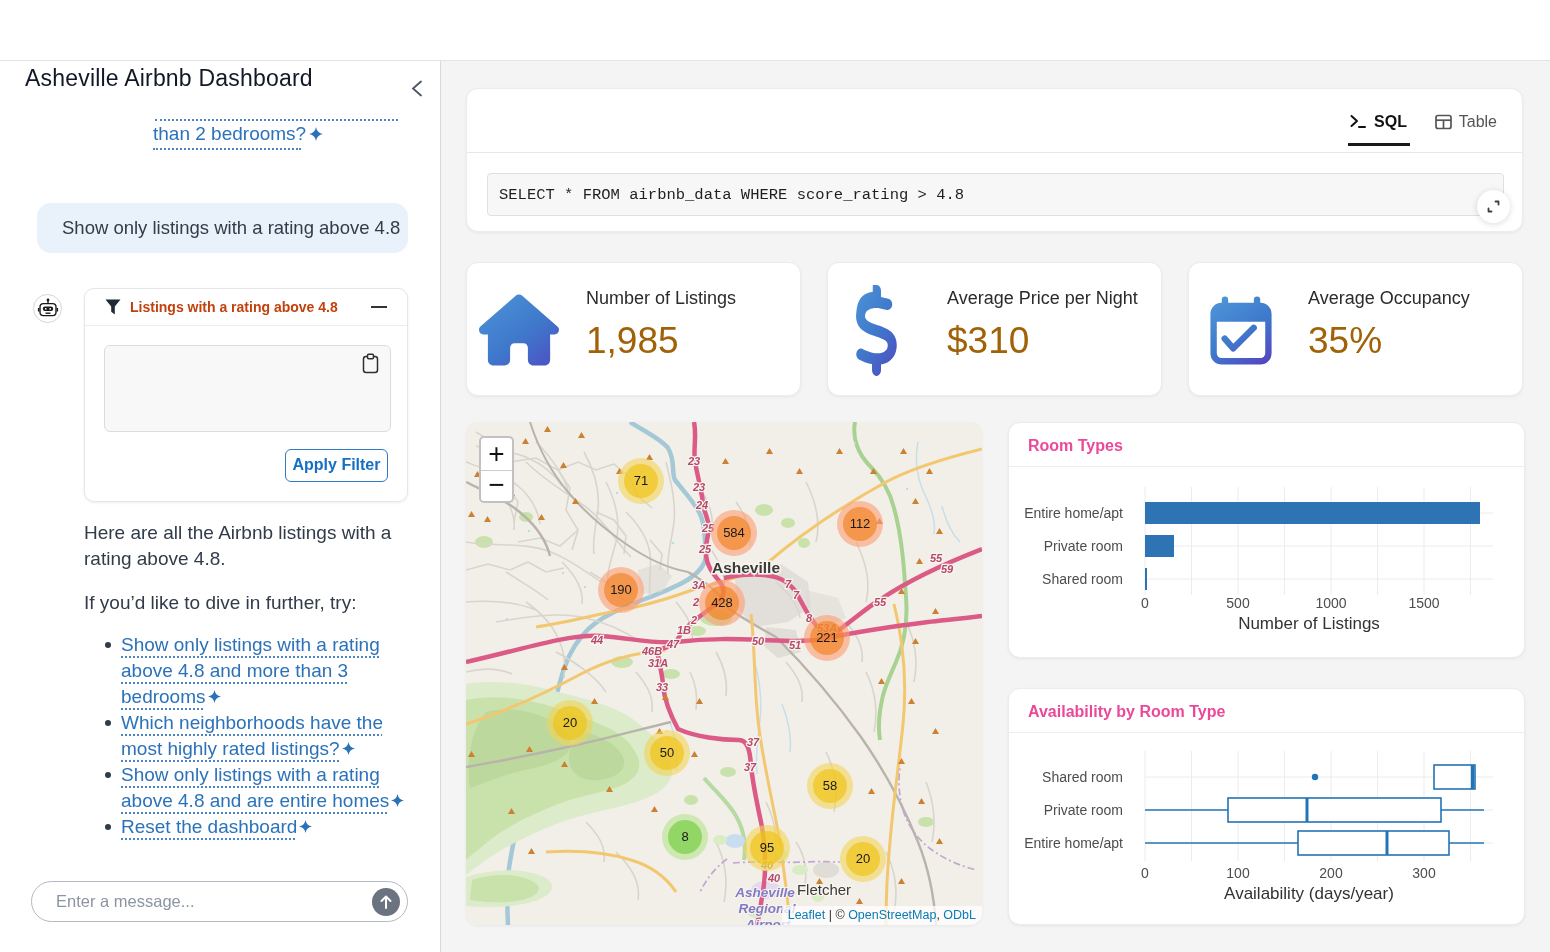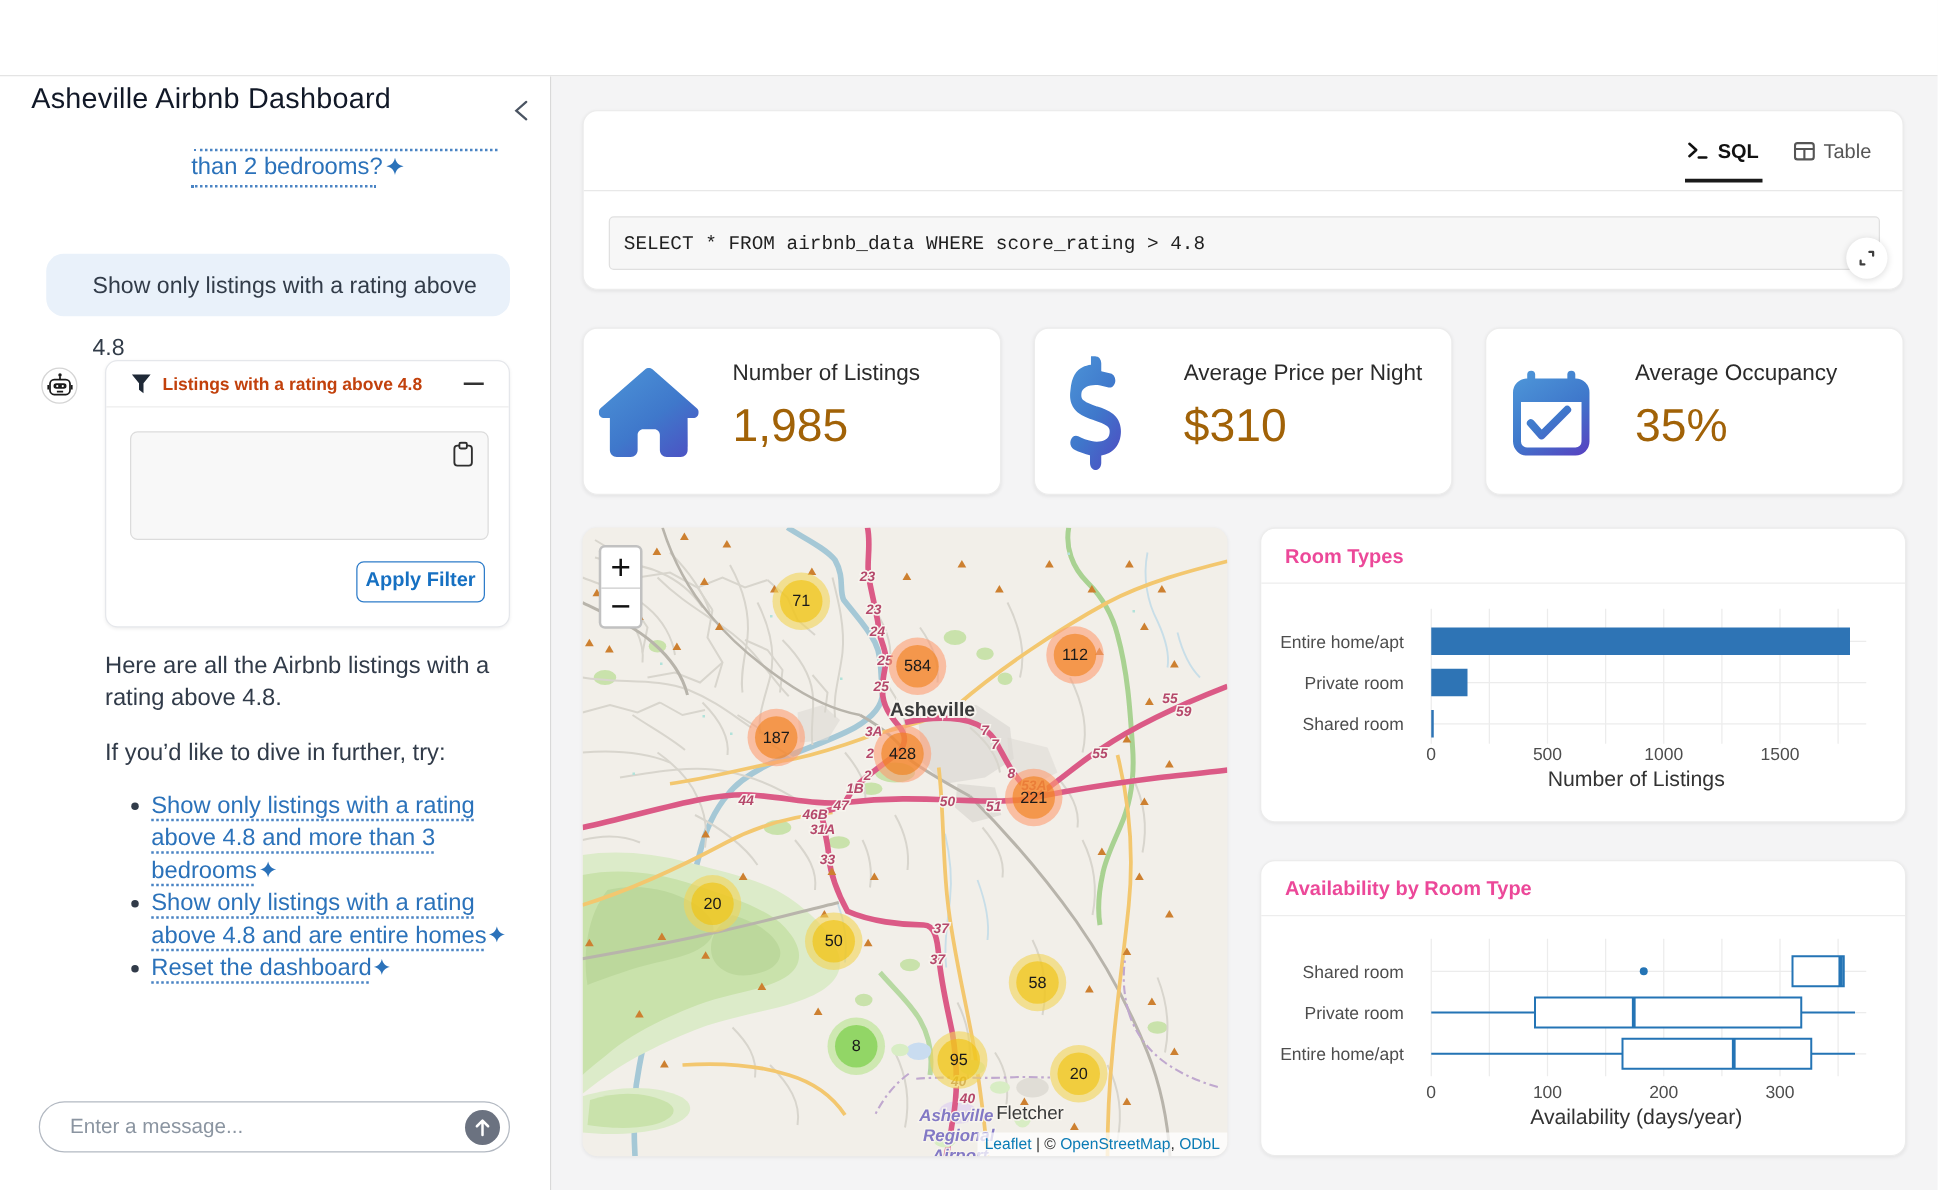--- a/index.html
+++ b/index.html
@@ -12,21 +12,21 @@
   #header h1 { position:absolute; left:25px; top:17px; font-size:23px; font-weight:400;
     color:#111827; letter-spacing:0.2px;margin-top:48px; }
   
   #sidebar { position:absolute; left:0; top:61px; width:441px; height:891px;
     background:#fff; border-right:1px solid #d9d9d9; z-index:4; }
   .link { color:#2b72ba; }
   .dotlink { color:#2b72ba; text-decoration:underline dotted; text-decoration-thickness:2px;
     text-underline-offset:5px; text-decoration-color:#4a84c4; }
   #bubble { position:absolute; left:37px; top:142px; width:371px; height:50px;
     background:#e9f1fa; border-radius:14px; font-size:18.5px; color:#323c49;
-    line-height:50px; padding-left:37px; }
+    line-height:50px; padding-left:25px; }
   #avatar { position:absolute; left:33px; top:233px; width:29px; height:29px;
     border-radius:50%; border:1px solid #d5d5d5; background:#fff; }
   #fcard { position:absolute; left:84px; top:227px; width:324px; height:214px;
     background:#fff; border:1px solid #e5e7eb; border-radius:10px;
     box-shadow:0 1px 3px rgba(0,0,0,0.07); }
   #fcard-head { position:absolute; left:0; top:0; width:100%; height:37px;
     border-bottom:1px solid #ededed; }
   #fcard-title { position:absolute; left:45px; top:10px; font-size:14px; font-weight:bold; color:#c2410c; }
   #fcard-code { position:absolute; left:19px; top:56px; width:287px; height:87px;
     background:#f8f8f8; border:1px solid #dcdcdc; border-radius:6px; }
@@ -143,20 +143,23 @@
     <div id="applybtn">Apply Filter</div>
   </div>
 
   <div class="msg" style="top:459px;">Here are all the Airbnb listings with a<br>rating above 4.8.</div>
   <div class="msg" style="top:529px;">If you’d like to dive in further, try:</div>
 
   <div id="list">
     <div class="li"><span class="dotlink">Show only listings with a rating<br>above 4.8 and more than 3<br>bedrooms</span><svg width="13" height="13" viewBox="0 0 14 14" style="margin-left:2px;">
           <path d="M7 0 C7.6 3.9 10.1 6.4 14 7 C10.1 7.6 7.6 10.1 7 14 C6.4 10.1 3.9 7.6 0 7 C3.9 6.4 6.4 3.9 7 0 Z" fill="#2b72ba"></path>
         </svg></div>
+    <div class="li"><span class="dotlink">Which neighborhoods have the<br>most highly rated listings?</span><svg width="13" height="13" viewBox="0 0 14 14" style="margin-left:2px;">
+          <path d="M7 0 C7.6 3.9 10.1 6.4 14 7 C10.1 7.6 7.6 10.1 7 14 C6.4 10.1 3.9 7.6 0 7 C3.9 6.4 6.4 3.9 7 0 Z" fill="#2b72ba"></path>
+        </svg></div>
     <div class="li"><span class="dotlink">Show only listings with a rating<br>above 4.8 and are entire homes</span><svg width="13" height="13" viewBox="0 0 14 14" style="margin-left:2px;">
           <path d="M7 0 C7.6 3.9 10.1 6.4 14 7 C10.1 7.6 7.6 10.1 7 14 C6.4 10.1 3.9 7.6 0 7 C3.9 6.4 6.4 3.9 7 0 Z" fill="#2b72ba"></path>
         </svg></div>
     <div class="li"><span class="dotlink">Reset the dashboard</span><svg width="13" height="13" viewBox="0 0 14 14" style="margin-left:2px;">
           <path d="M7 0 C7.6 3.9 10.1 6.4 14 7 C10.1 7.6 7.6 10.1 7 14 C6.4 10.1 3.9 7.6 0 7 C3.9 6.4 6.4 3.9 7 0 Z" fill="#2b72ba"></path>
         </svg></div>
   </div>
 
   <div id="input">
     <span>Enter a message...</span>
@@ -494,21 +497,21 @@
     <div class="cluster" style="left:152px; top:36px; width:46px; height:46px; background:rgba(241,211,87,0.6);">
         <div class="inner" style="width:34px; height:34px; line-height:34px; background:rgba(240,194,12,0.62);">71</div>
       </div>
     <div class="cluster" style="left:245px; top:88px; width:46px; height:46px; background:rgba(253,156,115,0.6);">
         <div class="inner" style="width:34px; height:34px; line-height:34px; background:rgba(241,128,23,0.62);">584</div>
       </div>
     <div class="cluster" style="left:371px; top:79px; width:46px; height:46px; background:rgba(253,156,115,0.6);">
         <div class="inner" style="width:34px; height:34px; line-height:34px; background:rgba(241,128,23,0.62);">112</div>
       </div>
     <div class="cluster" style="left:132px; top:145px; width:46px; height:46px; background:rgba(253,156,115,0.6);">
-        <div class="inner" style="width:34px; height:34px; line-height:34px; background:rgba(241,128,23,0.62);">187</div>
+        <div class="inner" style="width:34px; height:34px; line-height:34px; background:rgba(241,128,23,0.62);">190</div>
       </div>
     <div class="cluster" style="left:233px; top:158px; width:46px; height:46px; background:rgba(253,156,115,0.6);">
         <div class="inner" style="width:34px; height:34px; line-height:34px; background:rgba(241,128,23,0.62);">428</div>
       </div>
     <div class="cluster" style="left:338px; top:193px; width:46px; height:46px; background:rgba(253,156,115,0.6);">
         <div class="inner" style="width:34px; height:34px; line-height:34px; background:rgba(241,128,23,0.62);">221</div>
       </div>
     <div class="cluster" style="left:81px; top:278px; width:46px; height:46px; background:rgba(241,211,87,0.6);">
         <div class="inner" style="width:34px; height:34px; line-height:34px; background:rgba(240,194,12,0.62);">20</div>
       </div>

